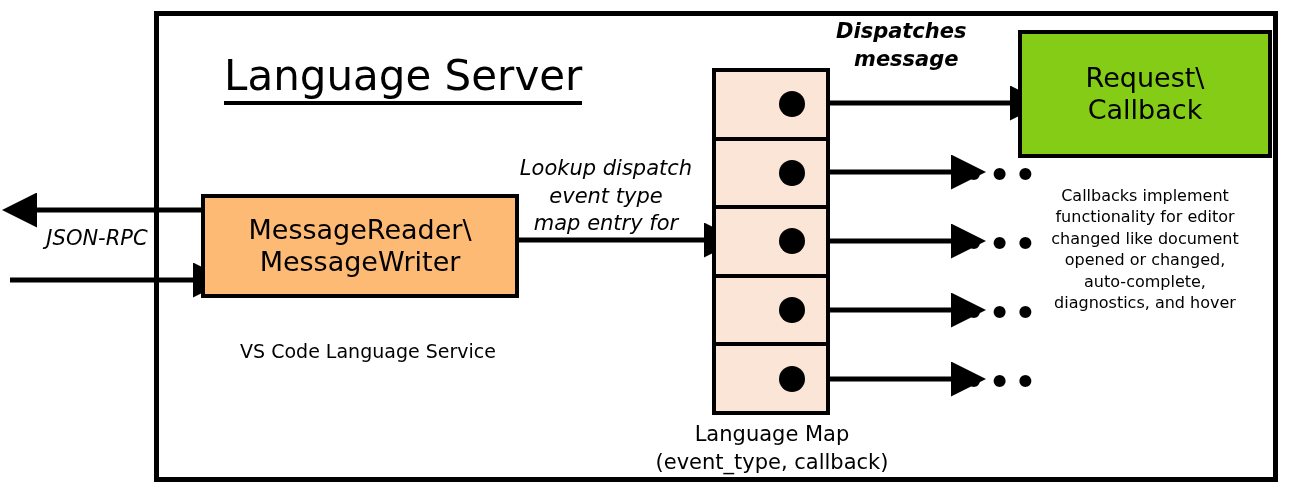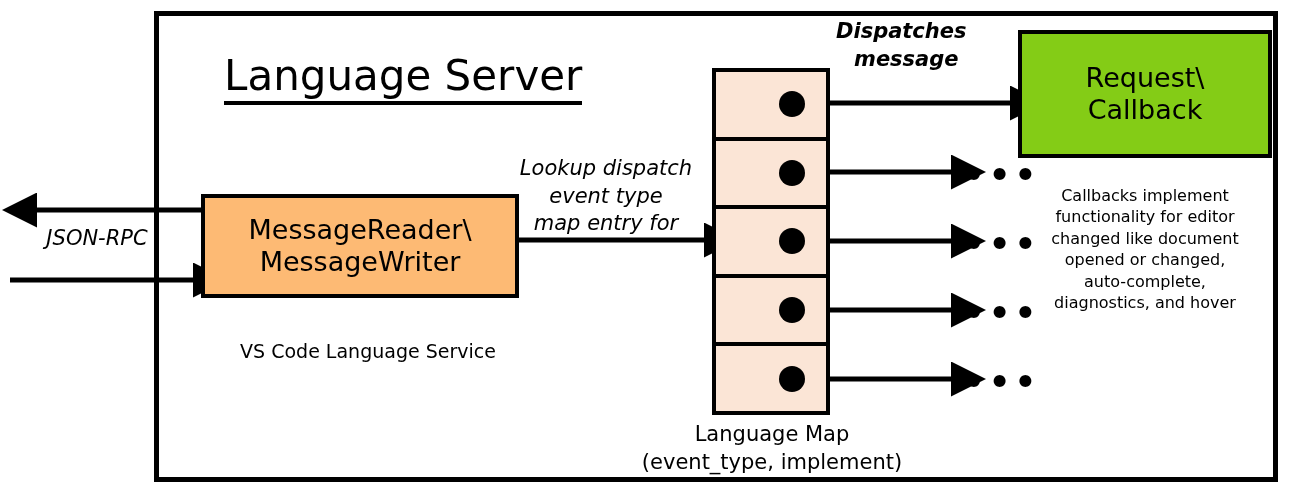--- a/index.html
+++ b/index.html
@@ -265,21 +265,21 @@
       </div>
     <div class="map-cell">
         <span class="map-dot"></span>
       </div>
     <div class="map-cell">
         <span class="map-dot"></span>
       </div>
   </div>
   <div class="caption" id="dispatch-map-caption">
     <div>Language Map</div>
-    <div>(event_type, implement)</div>
+    <div>(event_type, callback)</div>
   </div>
 
   <div class="ellipsis" style="left:963px; top:158px;">•••</div>
   <div class="ellipsis" style="left:963px; top:227px;">•••</div>
   <div class="ellipsis" style="left:963px; top:296px;">•••</div>
   <div class="ellipsis" style="left:963px; top:365px;">•••</div>
 
   <div class="edge-label" id="dispatches-label">
     <div>Dispatches</div>
     <div style="padding-left:18px;">message</div>

